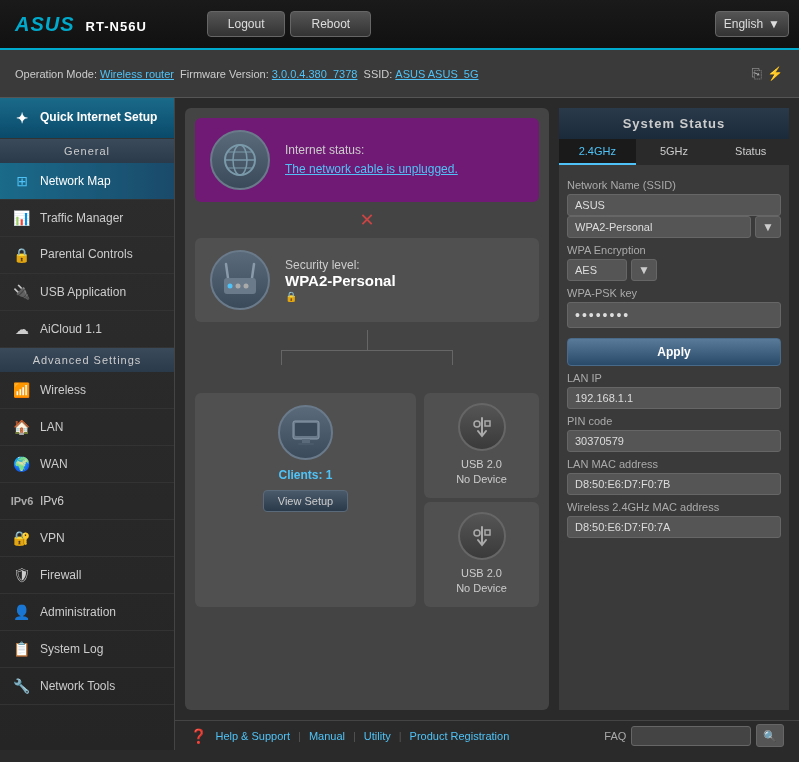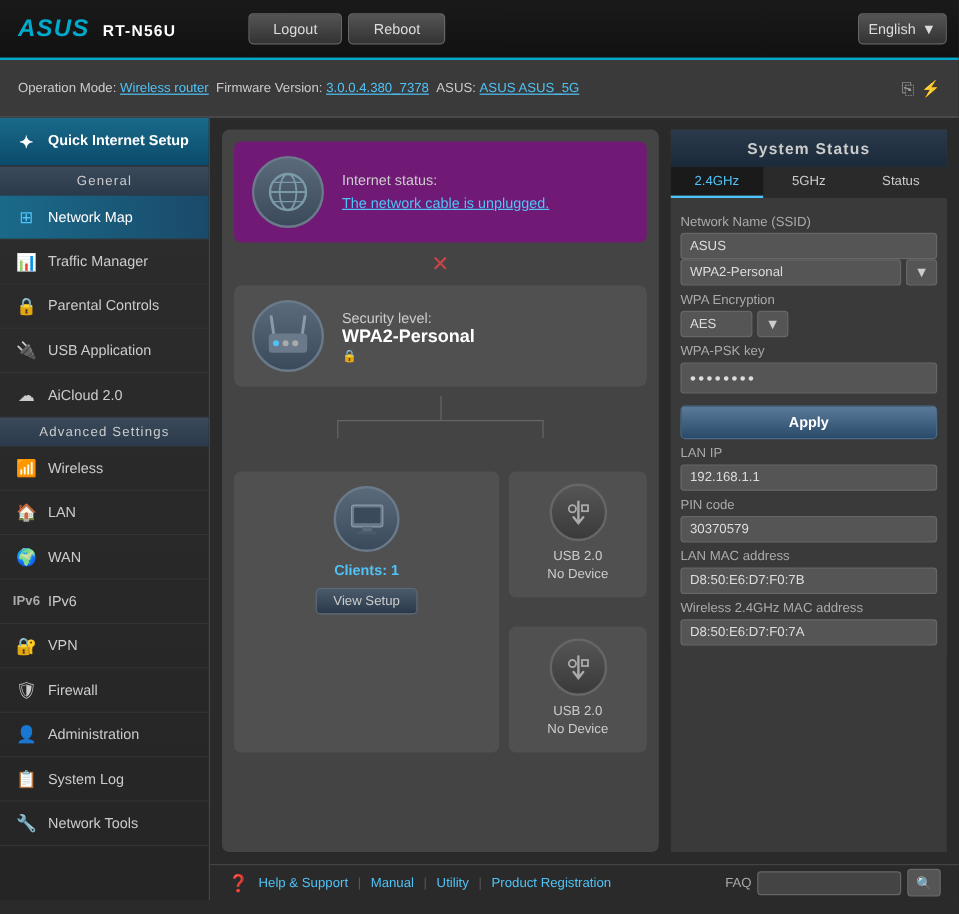--- a/index.html
+++ b/index.html
@@ -245,21 +245,21 @@
       border: 1px solid #5a6a7a;
       border-radius: 4px;
       padding: 4px 14px;
       cursor: pointer;
       font-size: 11px;
     }
 
     .net-usb-col {
       display: flex;
       flex-direction: column;
-      gap: 24px;
+      gap: 4px;
       width: 115px;
     }
     .net-usb {
       background: #505050;
       border-radius: 6px;
       padding: 10px;
       display: flex;
       flex-direction: column;
       align-items: center;
       gap: 6px;
@@ -418,21 +418,21 @@
       <span>▼</span>
     </button>
   </div>
 </div>
 
 <div class="info-bar">
   <span>Operation Mode:</span>&nbsp;
   <a>Wireless router</a>&nbsp;&nbsp;
   <span>Firmware Version:</span>&nbsp;
   <a>3.0.0.4.380_7378</a>&nbsp;&nbsp;
-  <span>ASUS:</span>&nbsp;
+  <span>SSID:</span>&nbsp;
   <a>ASUS  ASUS_5G</a>
   <span style="margin-left:auto; display:flex; gap:6px;">
     <span style="cursor:pointer; color:#aaa; font-size:13px;">⎘</span>
     <span style="cursor:pointer; color:#aaa; font-size:13px;">⚡</span>
   </span>
 </div>
 
 <div class="main-layout">
 
   <div class="sidebar">
@@ -454,21 +454,21 @@
       <span class="sidebar-icon">🔒</span>
       <span style="line-height:1.3;">Parental
 Controls</span>
     </div>
     <div class="sidebar-item">
       <span class="sidebar-icon">🔌</span>
       <span>USB Application</span>
     </div>
     <div class="sidebar-item">
       <span class="sidebar-icon">☁</span>
-      <span>AiCloud 2.0</span>
+      <span>AiCloud 1.1</span>
     </div>
     <div class="sidebar-section-header">Advanced Settings</div>
     <div class="sidebar-item">
       <span class="sidebar-icon">📶</span>
       <span>Wireless</span>
     </div>
     <div class="sidebar-item">
       <span class="sidebar-icon">🏠</span>
       <span>LAN</span>
     </div>

